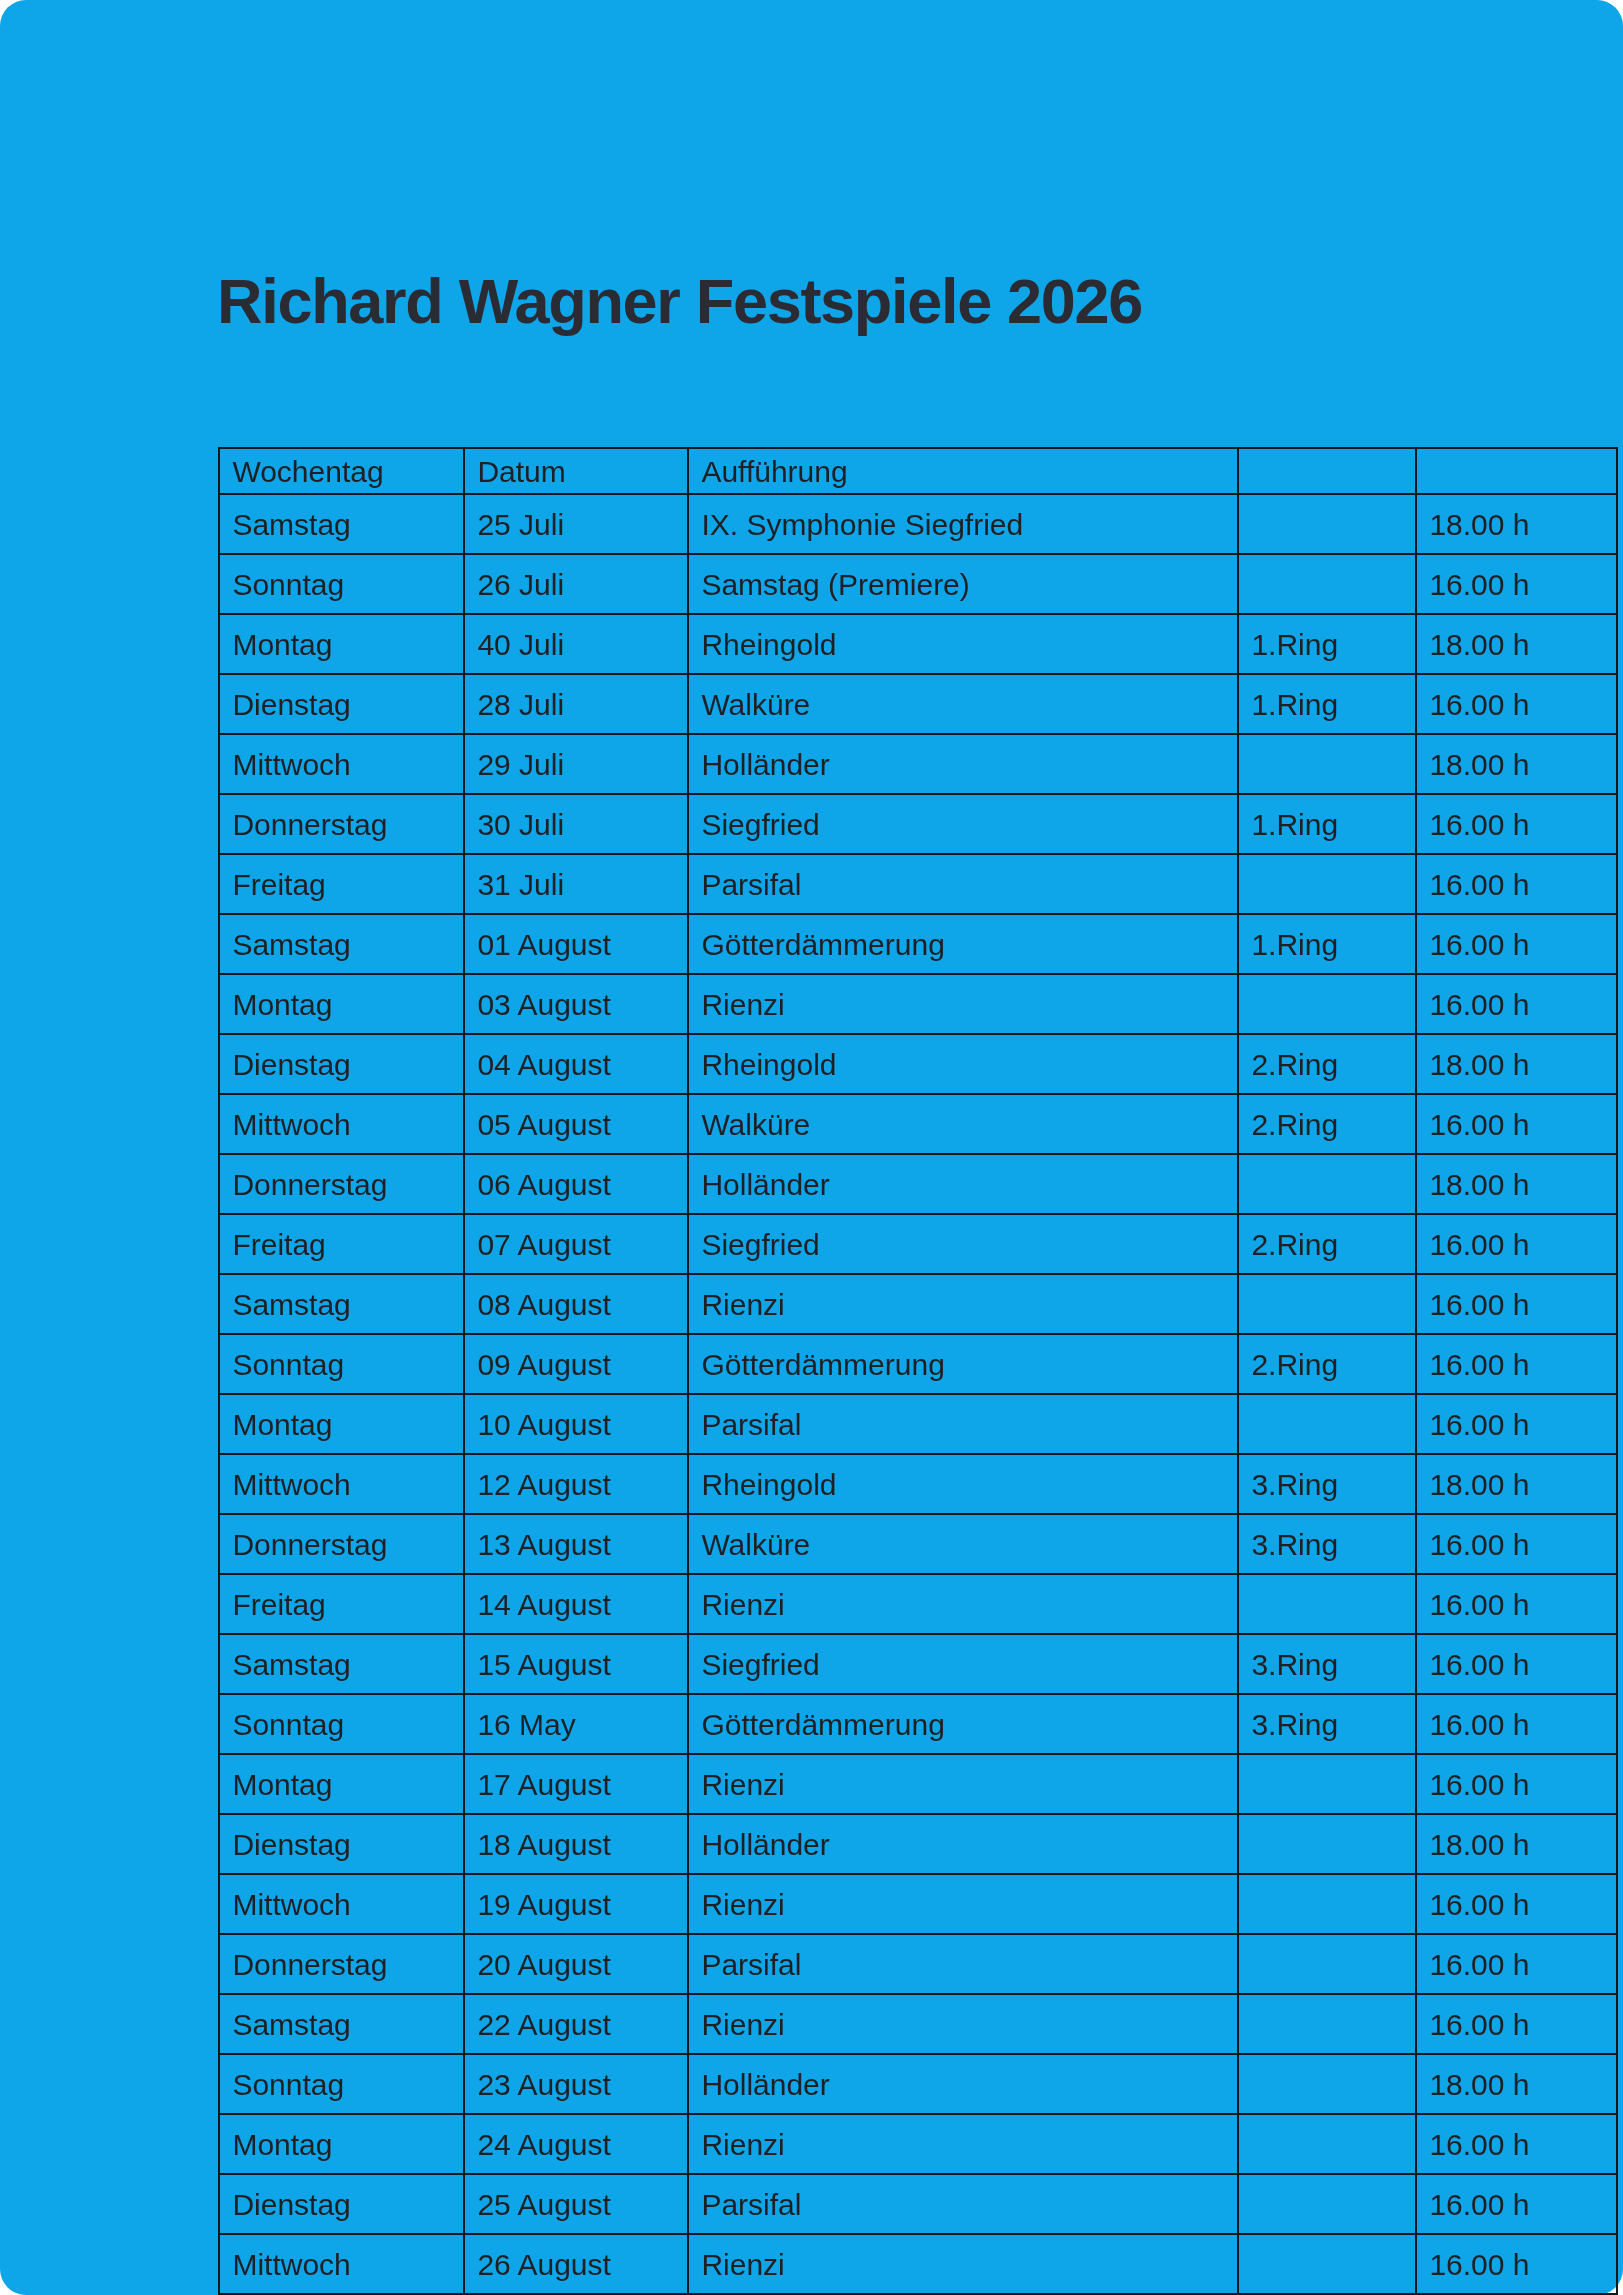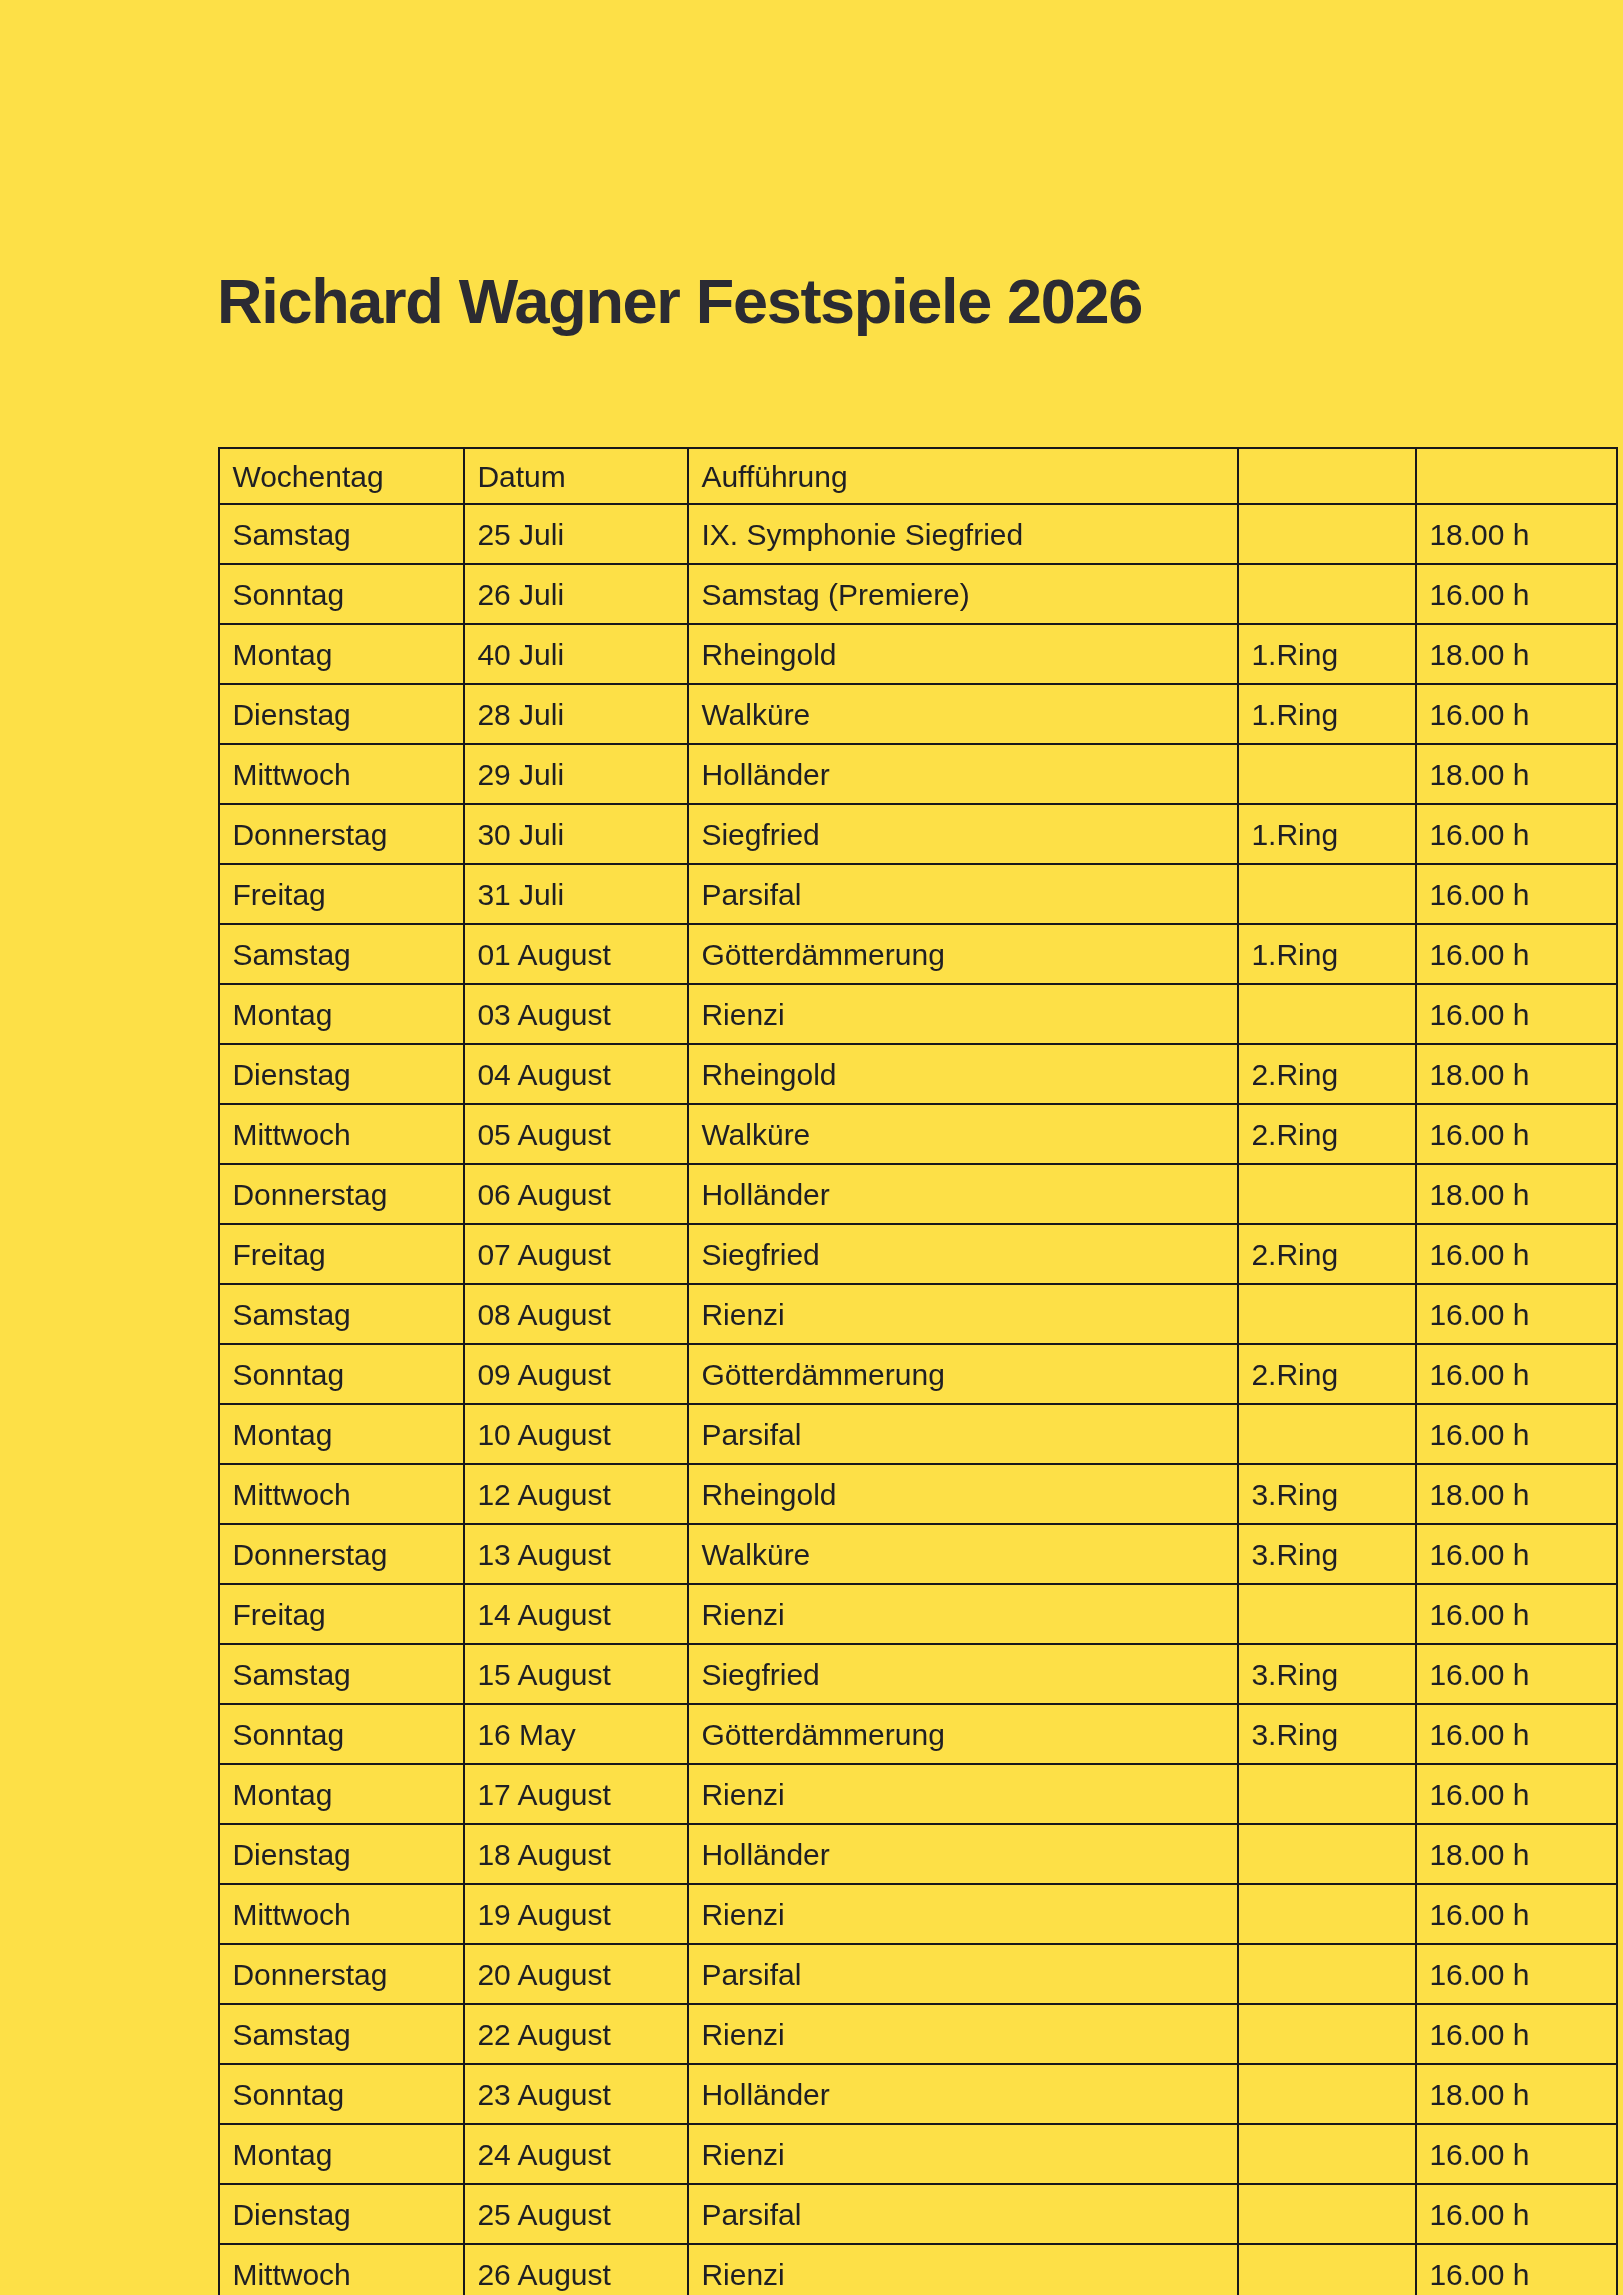--- a/index.html
+++ b/index.html
@@ -11,21 +11,22 @@
     width: 1623px;
     height: 2295px;
     font-family: "Liberation Sans", sans-serif;
     position: relative;
   }
   .page {
     position: absolute;
     left: 0; top: 0;
     width: 1623px;
     height: 2295px;
-    background: #fde047;
+    background: #0ea5e9;
+    border-radius: 26px;
   }
   h1.doc-title {
     position: absolute;
     left: 217px;
     top: 270px;
     margin: 0;
     font-size: 63px;
     font-weight: bold;
     letter-spacing: -1.3px;
     color: #2b2b33;
@@ -46,21 +47,21 @@
     font-size: 30px;
     font-weight: normal;
     color: #1f1f24;
     text-align: left;
     vertical-align: middle;
     padding: 0 3.9px 0 12.4px;
     white-space: nowrap;
     overflow: hidden;
     line-height: 1.1;
   }
-  table.schedule thead tr { height: 56px; }
+  table.schedule thead tr { height: 46px; }
   table.schedule tbody tr { height: 60px; }
   col.c1 { width: 245px; }
   col.c2 { width: 224px; }
   col.c3 { width: 550px; }
   col.c4 { width: 178px; }
   col.c5 { width: 201px; }
 </style>
 </head>
 <body>
 

